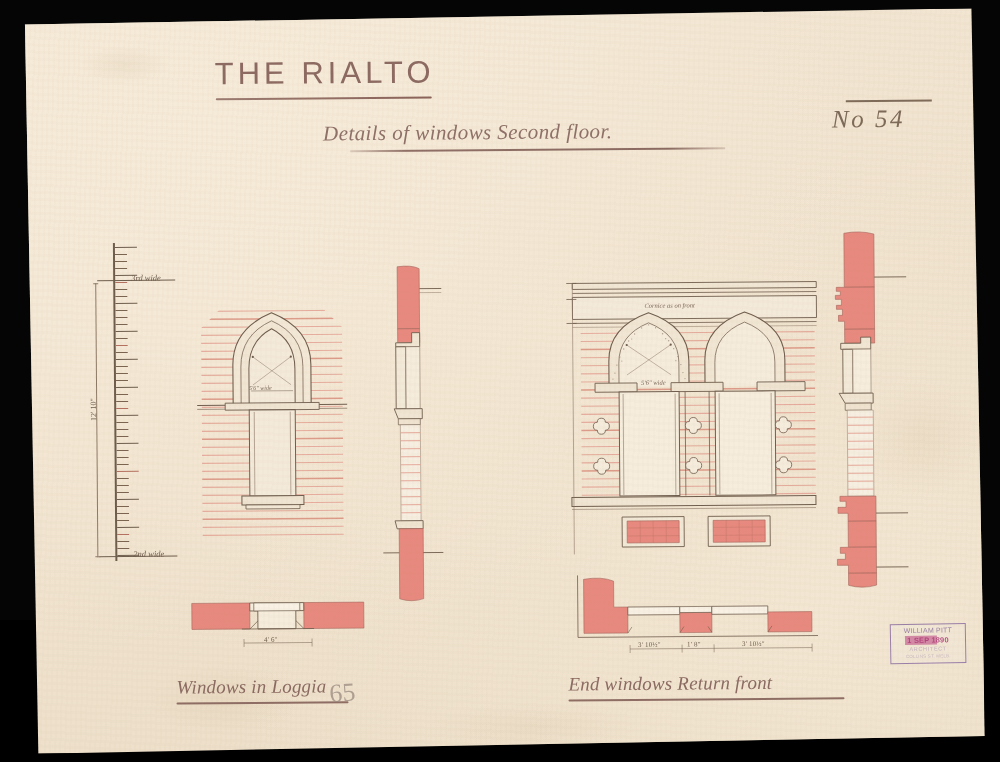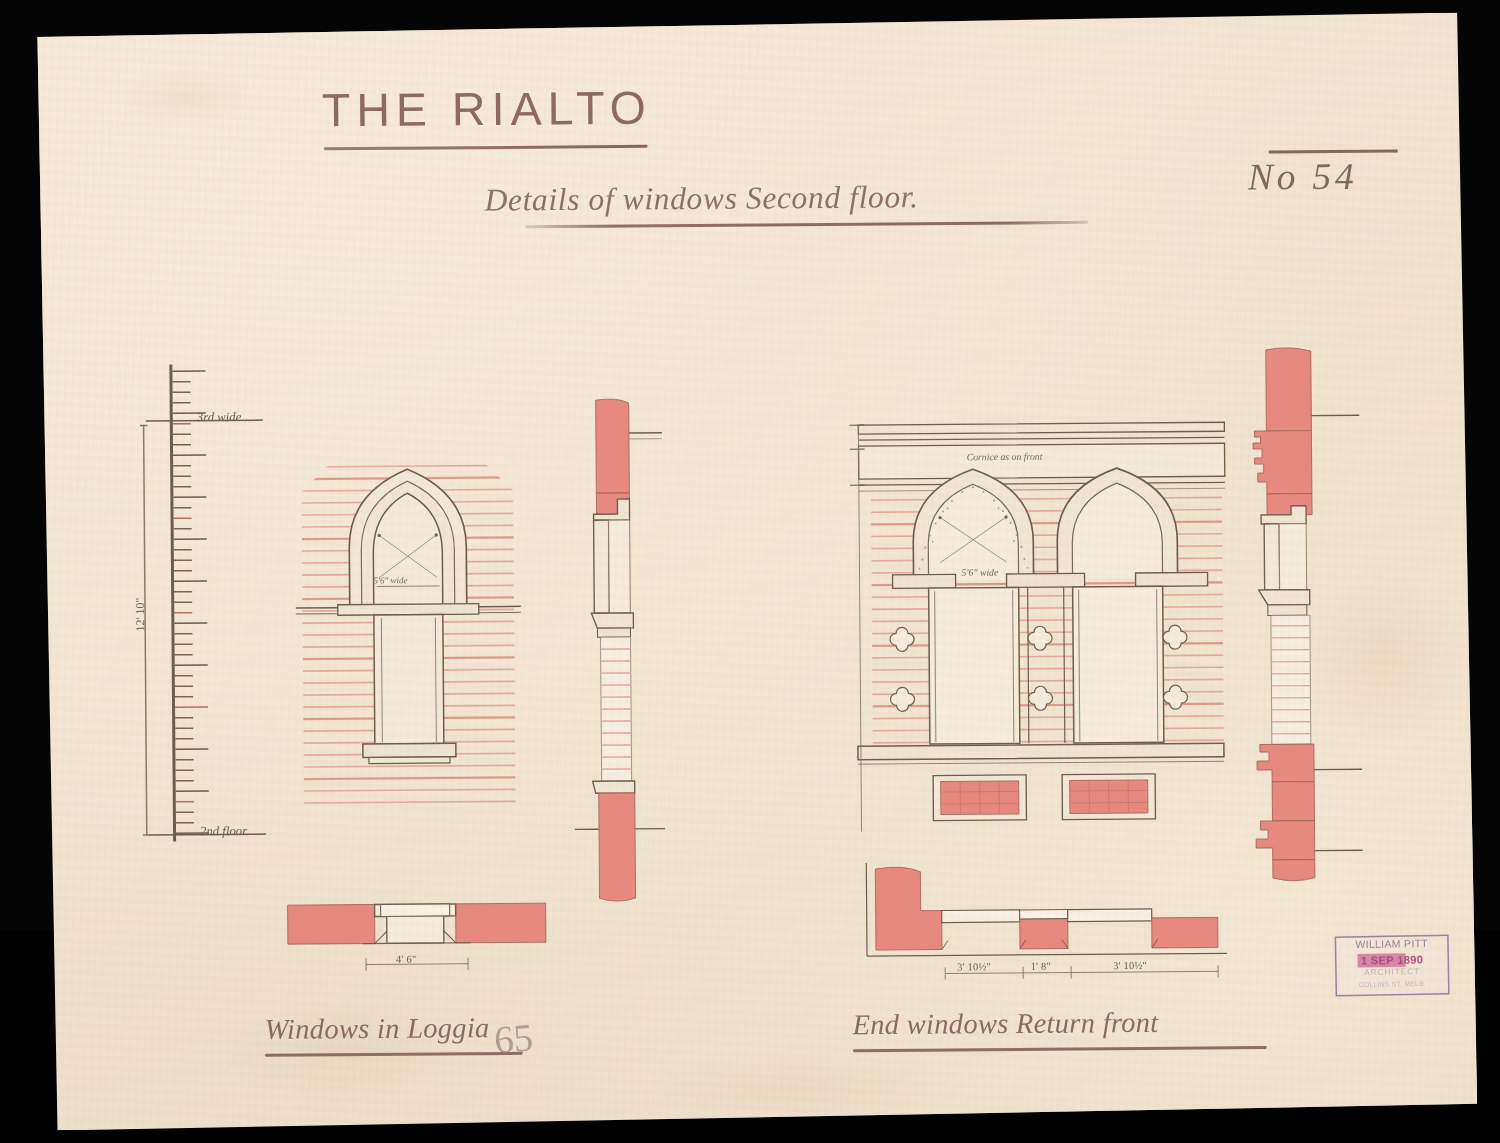--- a/index.html
+++ b/index.html
@@ -94,21 +94,21 @@
   <div id="subtitle-ul"></div>
 
   <div class="ttl" id="dwgno">No 54</div>
   <div id="dwgno-ul"></div>
 
   <div id="scale-group">
     <div id="scale"></div>
     <div class="floorline" style="left:76px;top:265px;width:78px;"></div>
     <div class="floorlbl" style="left:110px;top:258px;">3rd wide</div>
     <div class="floorline" style="left:76px;top:541px;width:78px;"></div>
-    <div class="floorlbl" style="left:110px;top:534px;">2nd floor</div>
+    <div class="floorlbl" style="left:110px;top:534px;">2nd wide</div>
     <div id="dimv"></div>
     <div class="arrowcap" style="left:72px;top:268px;"></div>
     <div class="arrowcap" style="left:72px;top:541px;"></div>
     <div id="dimv-lbl">12' 10"</div>
     <div id="ticks">
           <div class="tick maj" style="left: 94px; top: 232px; width: 22px;"></div>
           <div class="tick" style="left: 94px; top: 239px; width: 12px;"></div>
           <div class="tick" style="left: 94px; top: 246px; width: 12px;"></div>
           <div class="tick" style="left: 94px; top: 253px; width: 12px;"></div>
           <div class="tick maj" style="left: 94px; top: 260px; width: 22px;"></div>

